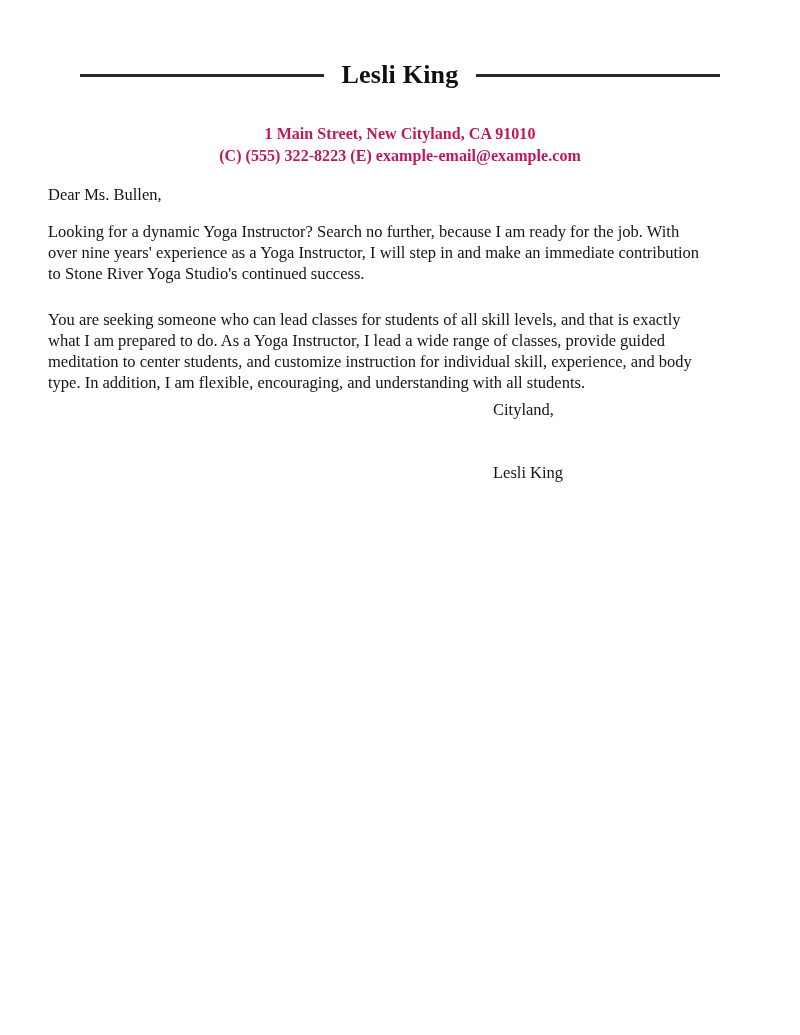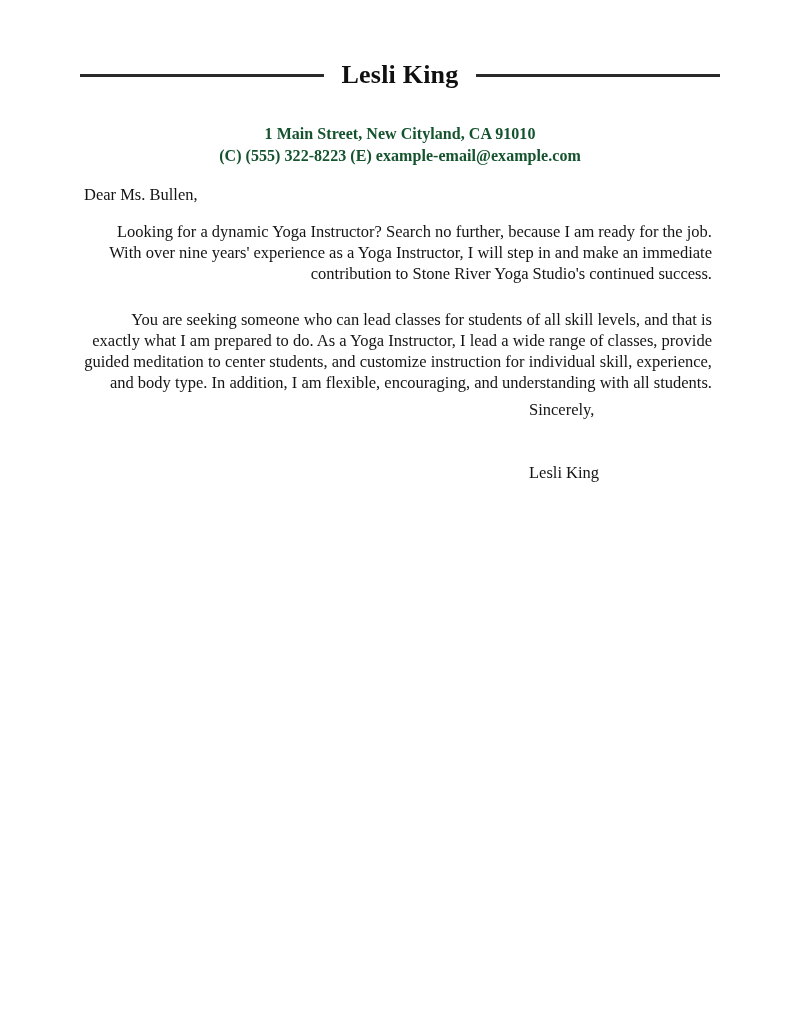--- a/index.html
+++ b/index.html
@@ -46,50 +46,50 @@
     letter-spacing: 0.2px;
     line-height: 1.1;
     white-space: nowrap;
     color: #101010;
   }
 
   .contact-line {
     text-align: center;
     font-size: 16px;
     font-weight: bold;
-    color: #14532d;
+    color: #be185d;
     letter-spacing: 0.05px;
   }
 
   .contact-line.address {
     margin-top: 18px;
   }
 
   .contact-line.phone-email {
     margin-top: 4px;
   }
 
   
   .body-block {
     margin-top: 19px;
-    padding-left: 84px;
+    padding-left: 48px;
     padding-right: 88px;
   }
 
   .salutation {
     font-size: 16.5px;
     line-height: 21px;
     margin: 0 0 11px 0;
   }
 
   .para {
     font-size: 16.5px;
     line-height: 21px;
     margin: 16px 0 25px 0;
-    text-align: right;
+    text-align: left;
   }
 
   .para:last-of-type {
     margin-bottom: 0;
   }
 
   
   .closing {
     margin-top: 6px;
     padding-left: 445px;
@@ -128,19 +128,19 @@
   <main class="body-block">
 
     <p class="salutation">Dear Ms. Bullen,</p>
 
     <p class="para">Looking for a dynamic Yoga Instructor? Search no further, because I am ready for the job. With over nine years' experience as a Yoga Instructor, I will step in and make an immediate contribution to Stone River Yoga Studio's continued success.</p>
 
     <p class="para">You are seeking someone who can lead classes for students of all skill levels, and that is exactly what I am prepared to do. As a Yoga Instructor, I lead a wide range of classes, provide guided meditation to center students, and customize instruction for individual skill, experience, and body type. In addition, I am flexible, encouraging, and understanding with all students.</p>
 
 
     <div class="closing">
-      <div class="closing-word">Sincerely,</div>
+      <div class="closing-word">Cityland,</div>
       <div class="signature-name">Lesli King</div>
     </div>
 
   </main>
 
 </div>
 
 </body></html>

